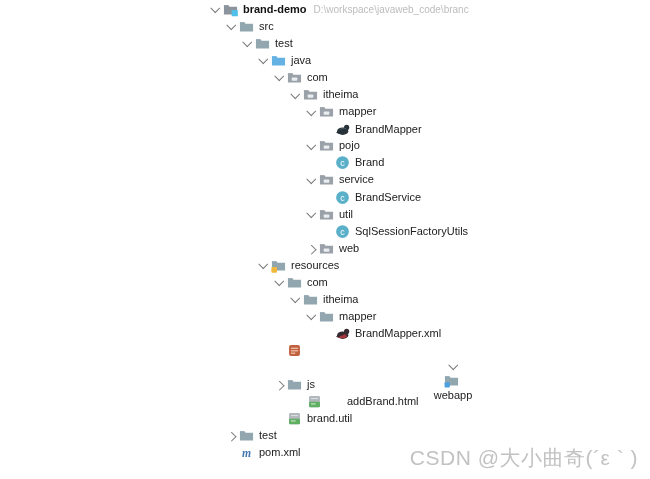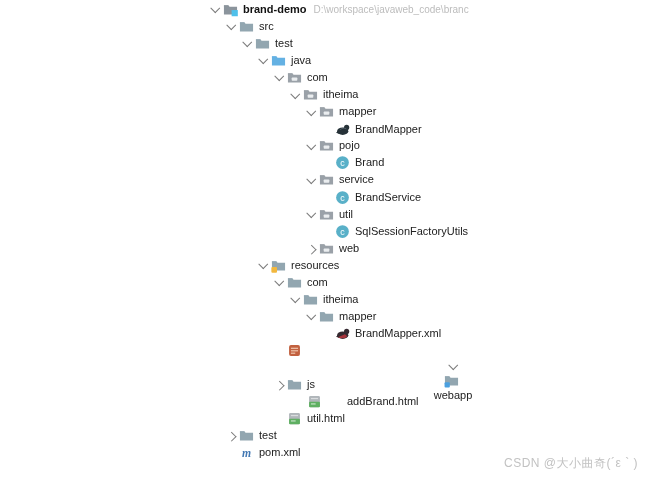--- a/index.html
+++ b/index.html
@@ -33,21 +33,21 @@
   .icon svg{display:block;}
   .label{
     font-size:11px;color:#212121;line-height:15px;
   }
   .label.bold{font-weight:700;color:#111;}
   .path{
     font-size:10px;color:#bcbcbc;margin-left:7px;
   }
   .watermark{
     position:absolute;right:12px;bottom:7px;
-    font-size:12px;color:#c2c2c2;letter-spacing:.5px;
+    font-size:21px;color:#c2c2c2;letter-spacing:.5px;
   }
 </style>
 </head>
 <body>
 
 <div class="tree">
     <div class="row" style="padding-left: 208px;">
       <span class="chev down">
         <i class="arrow"></i>
       </span>
@@ -342,21 +342,21 @@
     <div class="row" style="padding-left: 272px;">
       <span class="chev none"></span>
       <span class="icon">
         <svg viewBox="0 0 16 16" width="15" height="15">
      <rect x="2.2" y="2" width="11.6" height="12" rx="1.5" fill="#B0B6BA"></rect>
      <rect x="4.2" y="4.2" width="7.6" height="1.3" fill="#DADDDF"></rect>
      <rect x="2.2" y="8.2" width="11.6" height="5.8" rx="1" fill="#5FAF62"></rect>
      <rect x="4.2" y="10" width="5" height="1.2" fill="#CDE8CE"></rect>
         </svg>
       </span>
-      <span class="label">util.html</span>
+      <span class="label">brand.util</span>
     </div>
     <div class="row" style="padding-left: 224px;">
       <span class="chev right">
         <i class="arrow"></i>
       </span>
       <span class="icon">
         <svg viewBox="0 0 16 16" width="15" height="15">
      <path d="M1 3.4h4.6l1.3 1.7H15v8.3H1z" fill="#92A6B0"></path>
      <path d="M1 3.4h4.6l1.3 1.7H1z" fill="#92A6B0" opacity=".75"></path>
         </svg>

